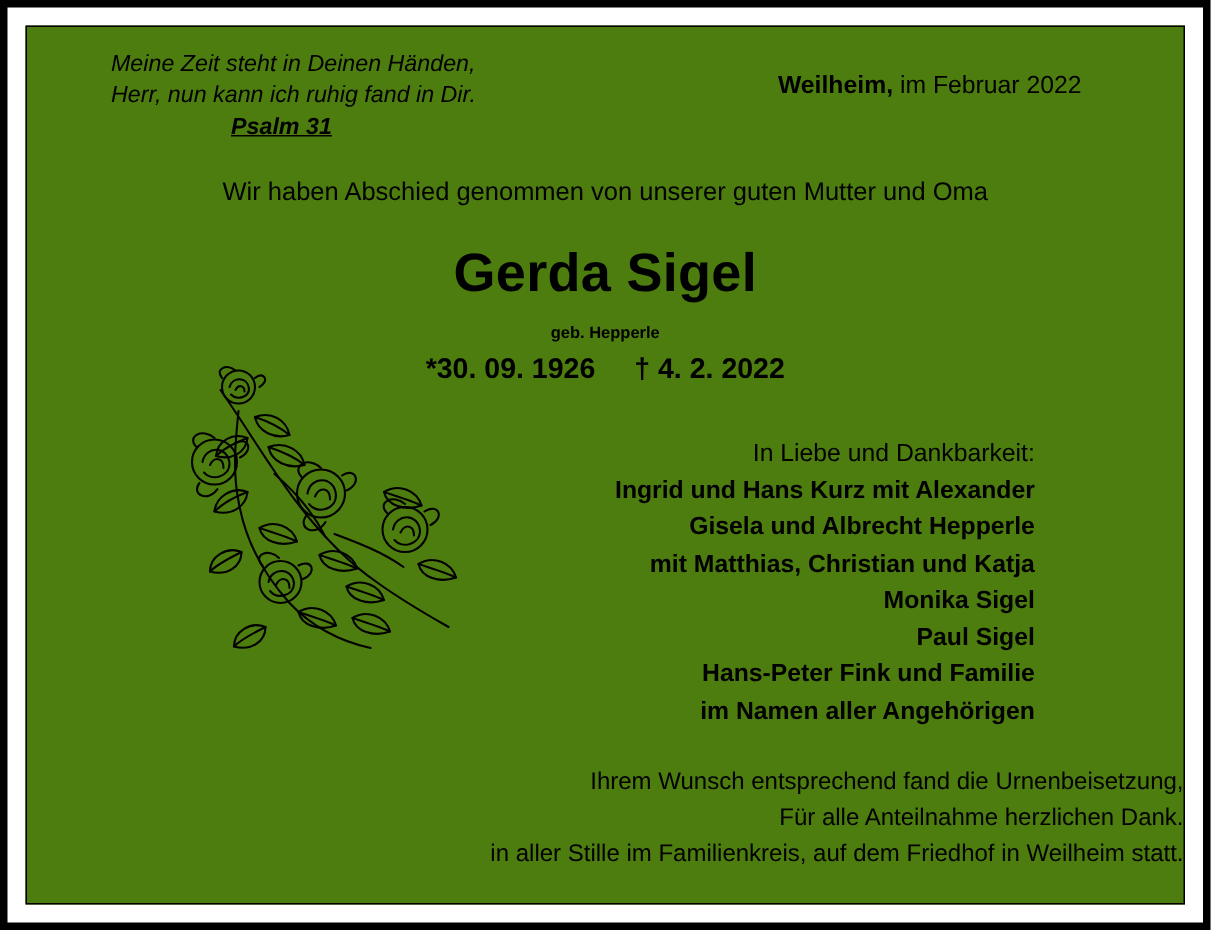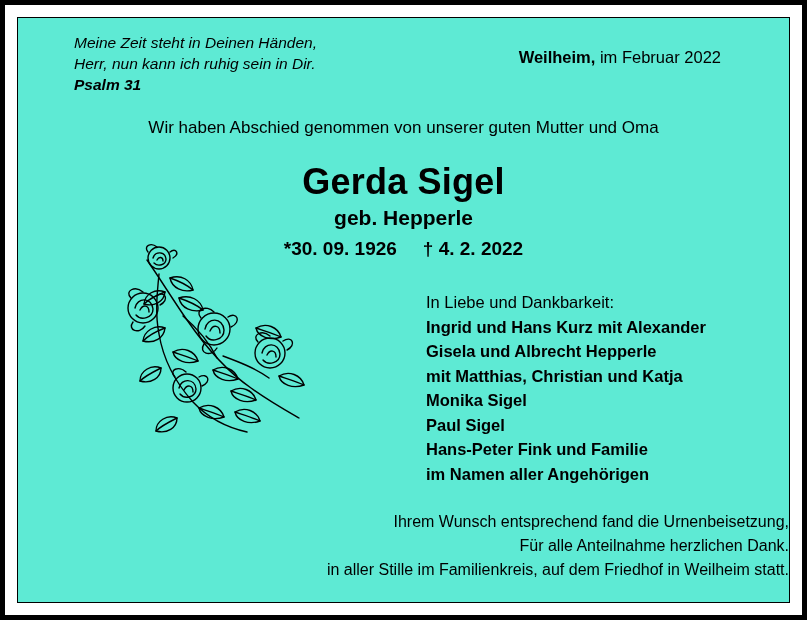--- a/index.html
+++ b/index.html
@@ -22,21 +22,21 @@
     background: #ffffff;
     border: 5px solid #000000;
   }
   .inner {
     position: absolute;
     left: 12px;
     top: 12px;
     right: 12px;
     bottom: 12px;
     border: 1px solid #000000;
-    background: #5eead4;
+    background: #4d7c0f;
     box-sizing: border-box;
   }
   .content {
     position: absolute;
     left: 0;
     top: 0;
     right: 0;
     bottom: 0;
   }
 
@@ -53,24 +53,25 @@
     left: 56px;
     top: 0;
     font-style: italic;
     font-size: 15.5px;
     line-height: 21px;
     text-align: left;
     white-space: nowrap;
   }
   .verse .psalm {
     display: block;
-    text-align: left;
+    text-align: center;
     font-weight: bold;
     font-style: italic;
     padding-right: 16px;
+    text-decoration: underline;
   }
   .place-date {
     position: absolute;
     right: 68px;
     top: 16px;
     font-size: 16.5px;
     white-space: nowrap;
   }
   .place-date .place {
     font-weight: bold;
@@ -94,23 +95,23 @@
     top: 142px;
     text-align: center;
   }
   .name {
     font-size: 36px;
     font-weight: bold;
     letter-spacing: 0.2px;
     line-height: 44px;
   }
   .maiden {
-    font-size: 21px;
-    font-weight: bold;
-    margin-top: 2px;
+    font-size: 11px;
+    font-weight: bold;
+    margin-top: 12px;
   }
   .dates {
     font-size: 19px;
     font-weight: bold;
     margin-top: 8px;
   }
   .dates .gap {
     display: inline-block;
     width: 26px;
   }
@@ -123,25 +124,25 @@
     width: 215px;
     height: 215px;
   }
   .flowers svg {
     display: block;
   }
 
   
   .family {
     position: absolute;
-    left: 408px;
+    left: 392px;
     top: 272px;
     font-size: 16.5px;
     line-height: 24.5px;
-    text-align: left;
+    text-align: right;
   }
   .family .lead {
     font-weight: normal;
   }
   .family .member {
     font-weight: bold;
   }
 
   
   .closing {
@@ -157,21 +158,21 @@
 </head>
 <body>
 
 <div class="obituary">
   <div class="inner">
     <div class="content">
 
       <div class="top-row">
         <div class="verse">
           <div>Meine Zeit steht in Deinen Händen,</div>
-          <div>Herr, nun kann ich ruhig sein in Dir.</div>
+          <div>Herr, nun kann ich ruhig fand in Dir.</div>
           <span class="psalm">Psalm 31</span>
         </div>
         <div class="place-date">
           <span class="place">Weilheim,</span><span class="date"> im Februar 2022</span>
         </div>
       </div>
 
       <div class="intro">Wir haben Abschied genommen von unserer guten Mutter und Oma</div>
 
       <div class="name-block">

